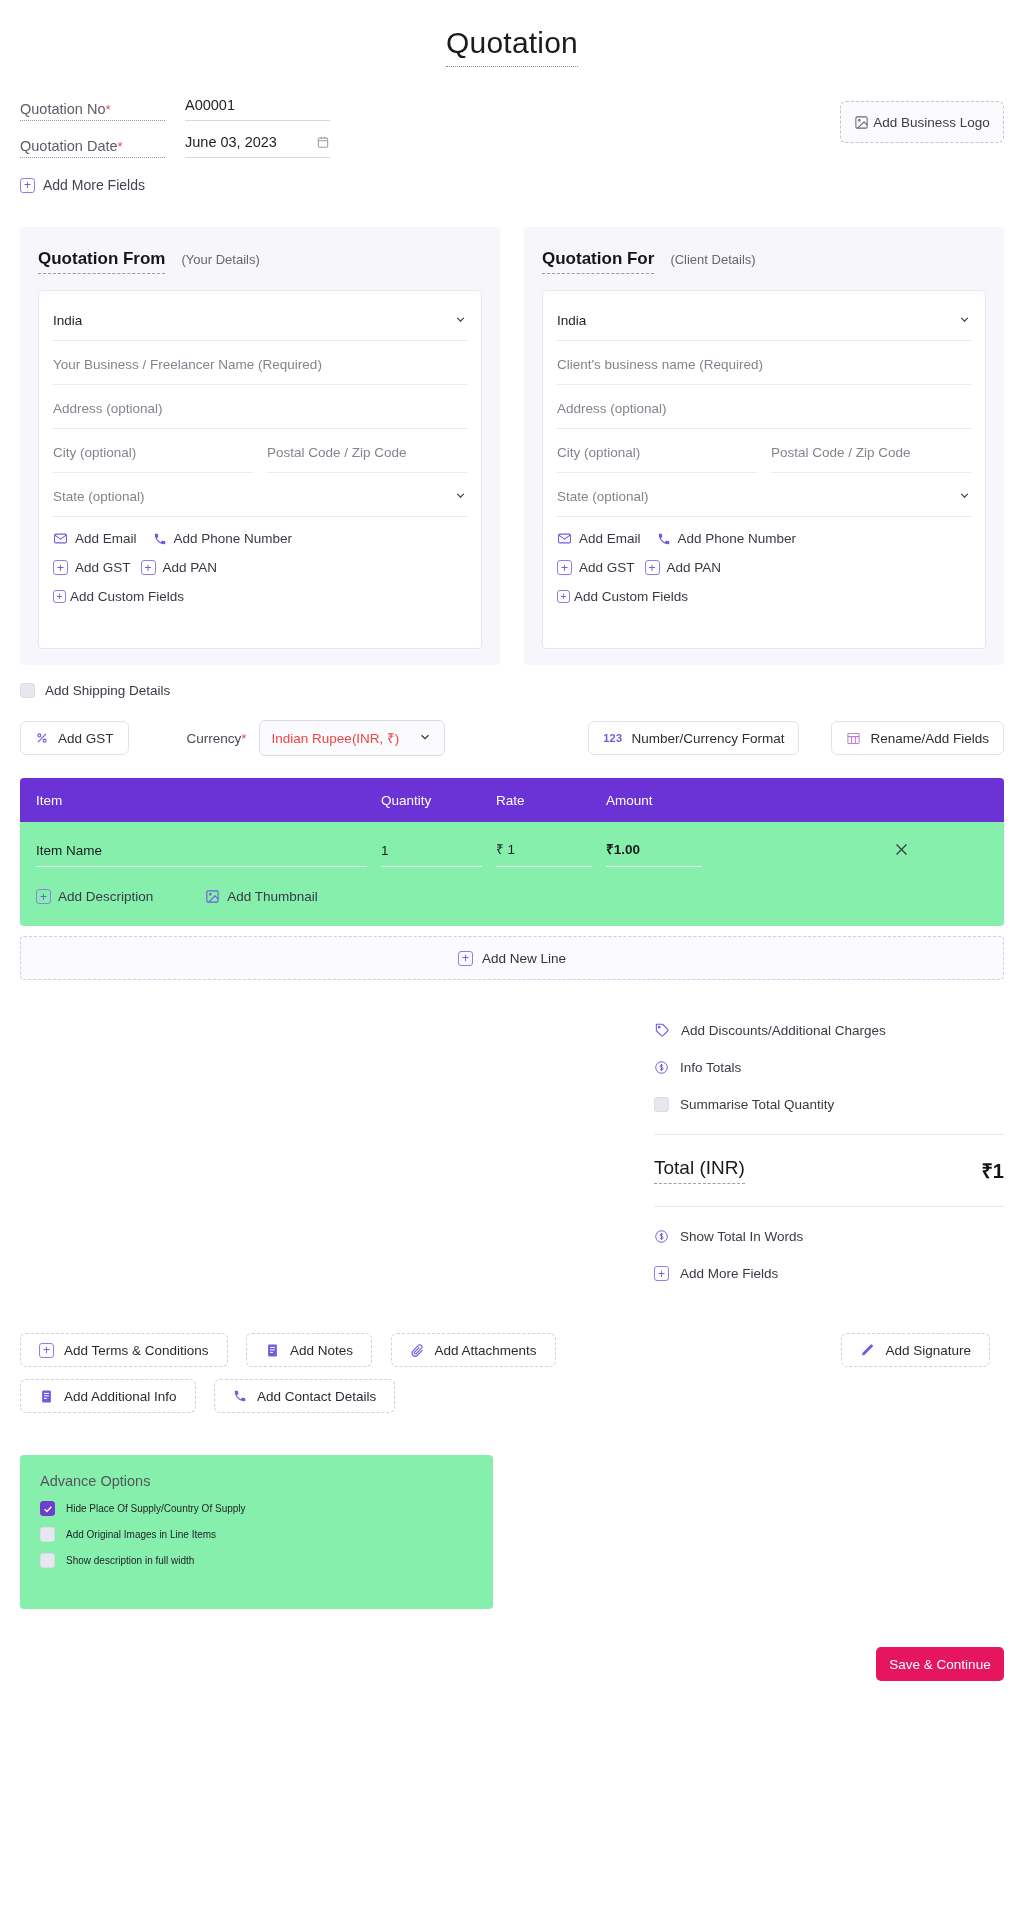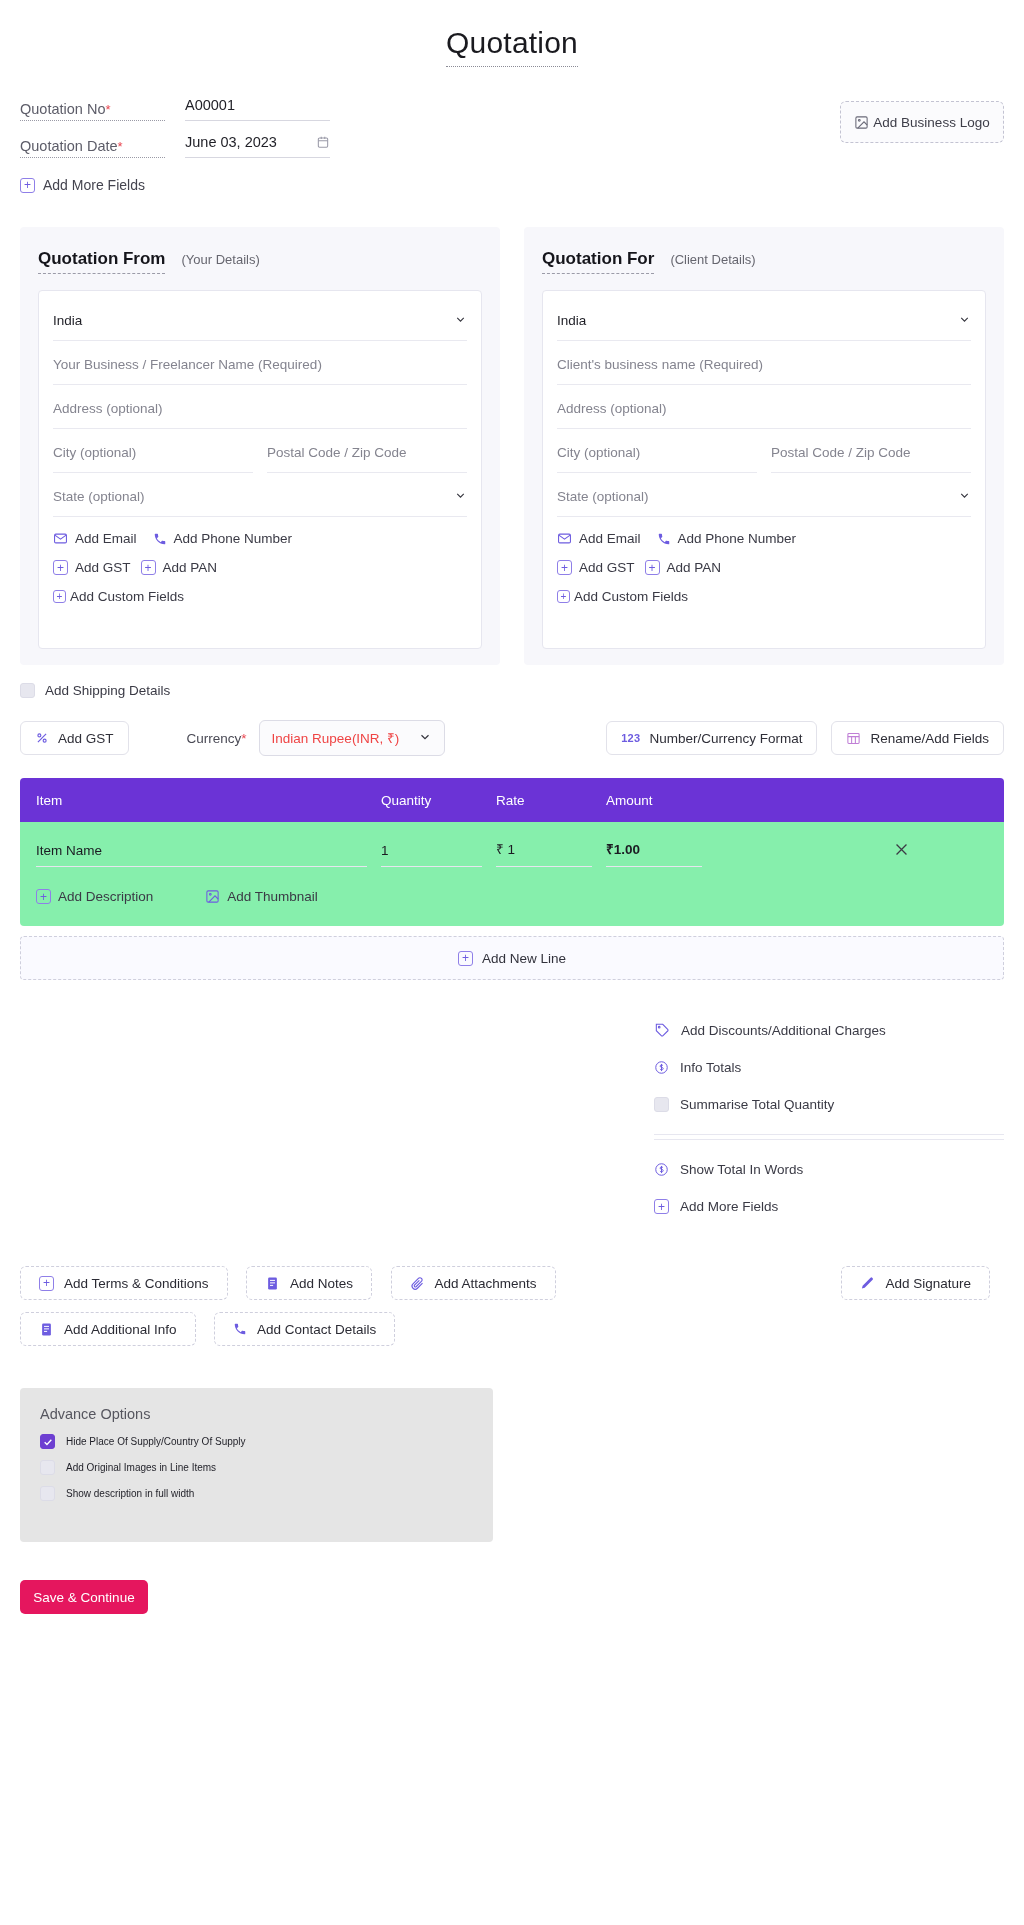--- a/index.html
+++ b/index.html
@@ -124,21 +124,21 @@
     padding: 0 14px; font-size: 13.5px; color: #2f2f38;
   }
   .currency-label { margin-left: 58px; font-size: 13.5px; color: #4a4a55; }
   .currency-label .req { color: #e8454f; }
   .select {
     margin-left: 12px; width: 186px; height: 36px;
     border: 1px solid #dcdce6; border-radius: 6px; background: #fbfbfd;
     display: flex; align-items: center; justify-content: space-between;
     padding: 0 12px; font-size: 13.5px; color: #ef4444;
   }
-  .toolbar-right { position: absolute; right: 0; display: flex; gap: 14px; }
+  .toolbar-right { position: absolute; right: 0; display: flex; gap: 32px; }
   .num-ico { font-size: 11px; font-weight: 700; color: #6d5ce0; letter-spacing: .3px; }
 
   
   .table { margin-top: 22px; border-radius: 4px; overflow: hidden; }
   .thead {
     background: #6b33d6; color: #fff; display: flex; align-items: center;
     height: 44px; padding: 0 16px; font-size: 13.5px;
   }
   .c-item { flex: 0 0 345px; }
   .c-qty  { flex: 0 0 115px; }
@@ -174,28 +174,28 @@
   .chip {
     display: inline-flex; align-items: center; justify-content: center; gap: 10px;
     border: 1px dashed #cfcfdd; border-radius: 6px; background: #fff;
     height: 34px; padding: 0 18px; font-size: 13.5px; color: #2b2b34;
     margin-right: 14px; margin-bottom: 12px; vertical-align: top;
   }
   .chip.sig { position: absolute; right: 0; top: 0; }
 
   
   .advance {
-    margin-top: 30px; width: 473px; background: #e5e5e5; border-radius: 4px;
+    margin-top: 30px; width: 473px; background: #86efac; border-radius: 4px;
     padding: 18px 20px 30px 20px;
   }
   .adv-title { font-size: 14.5px; color: #56565f; margin-bottom: 12px; }
   .adv-row { display: flex; align-items: center; gap: 11px; font-size: 10px; color: #1f1f27; margin-bottom: 11px; }
 
   
-  .save-wrap { text-align: left; margin-top: 38px; }
+  .save-wrap { text-align: right; margin-top: 38px; }
   .save-btn {
     display: inline-flex; align-items: center; justify-content: center;
     width: 128px; height: 34px; border-radius: 5px;
     background: #e5165e; color: #fff; font-size: 13.5px;
   }
 </style>
 </head>
 <body>
 
 <div class="page">
@@ -522,20 +522,24 @@
       <span>Info Totals</span>
     </div>
 
     <div class="tot-act">
       <span class="cbx"></span>
       <span>Summarise Total Quantity</span>
     </div>
 
     <div class="tot-sep"></div>
 
+    <div class="tot-main">
+      <span class="tot-label">Total (INR)</span>
+      <span class="tot-value">₹1</span>
+    </div>
 
     <div class="tot-sep"></div>
 
     <div class="tot-act" style="margin-top:22px">
       <span class="ic">
         <svg width="15" height="15" viewBox="0 0 24 24" fill="none" stroke="currentColor" stroke-width="1.6">
             <circle cx="12" cy="12" r="9.2"></circle>
             <path d="M14.4 9.2c-.5-.8-1.4-1.2-2.4-1.2-1.4 0-2.3.7-2.3 1.8 0 2.5 5 1.2 5 3.9 0 1.2-1 2-2.6 2-1.1 0-2.1-.5-2.6-1.3M12 6.3v11.4"></path>
           </svg>
       </span>

